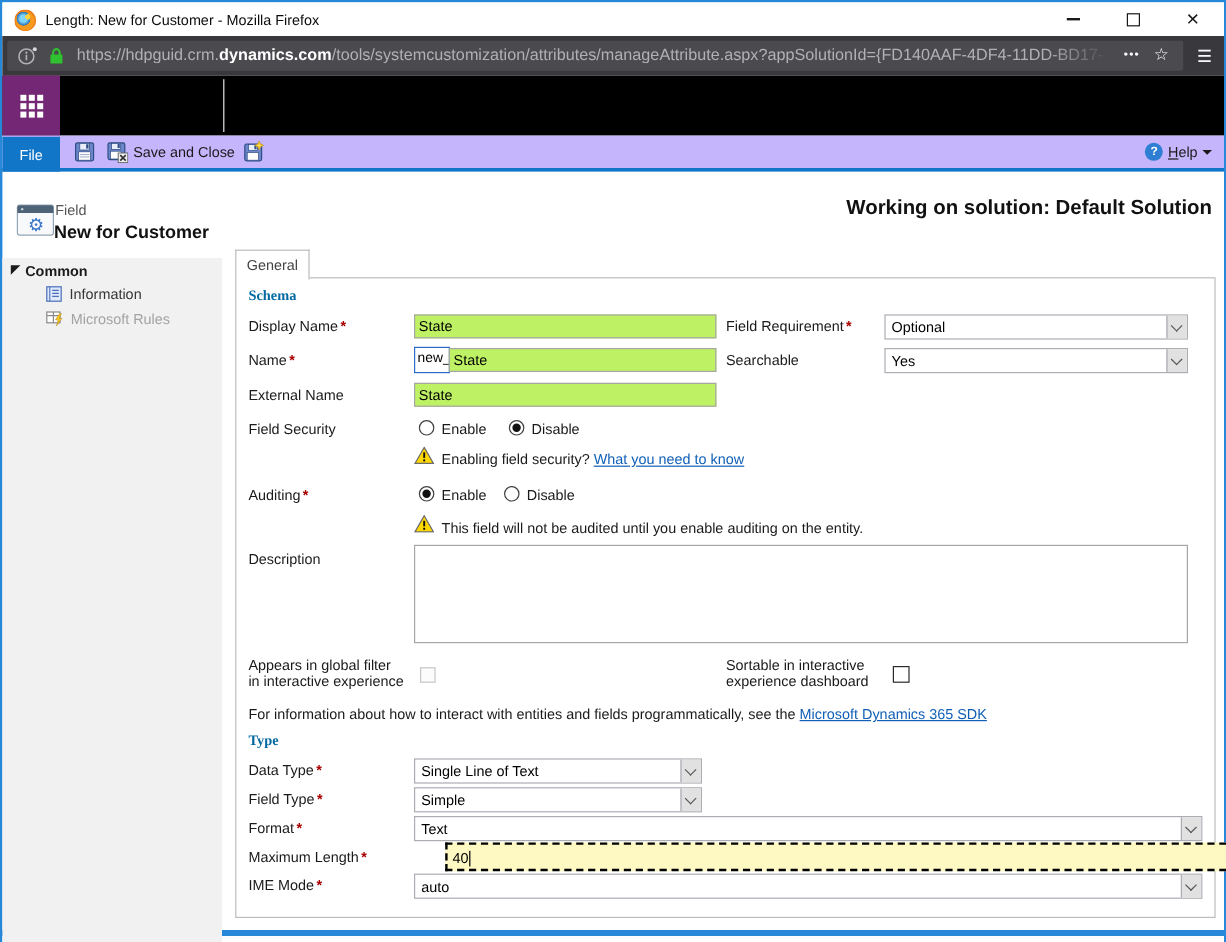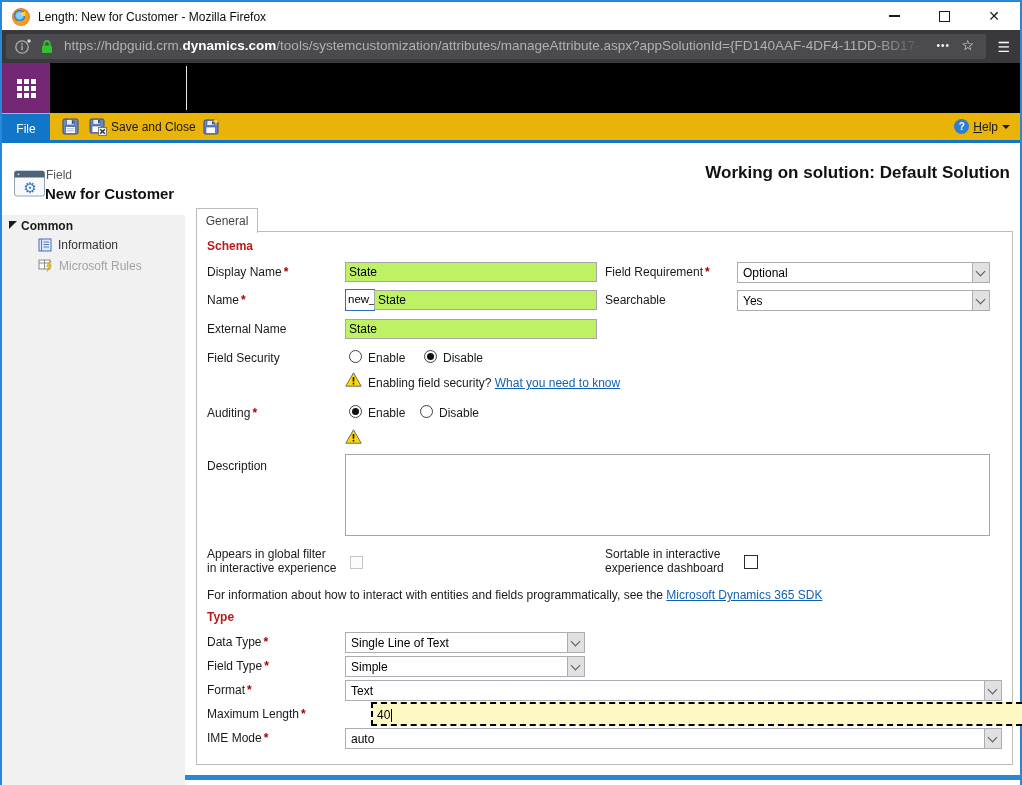--- a/index.html
+++ b/index.html
@@ -33,21 +33,21 @@
   .urlicon { position:absolute; top:4px; }
   .ubtn { position:absolute; color:#f9f9fa; }
   
   #appbar { position:absolute; left:2px; top:63px; width:1018px; height:50px; background:#000; }
   #waffle { position:absolute; left:0; top:0; width:48px; height:50px; background:#742774; display:flex; align-items:center; justify-content:center; }
   .waffle-grid { display:grid; grid-template-columns:repeat(3,5px); grid-gap:2px; }
   .waffle-grid span { width:5px; height:5px; background:#fff; }
   #product { position:absolute; left:66px; top:13px; font-size:19px; font-weight:300; color:#fff; letter-spacing:.3px;margin-top:45px; }
   #appbar-sep { position:absolute; left:184px; top:3px; width:1px; height:44px; background:#e6e6e6; }
   
-  #toolbar { position:absolute; left:2px; top:113px; width:1018px; height:27px; background:#eab308; }
+  #toolbar { position:absolute; left:2px; top:113px; width:1018px; height:27px; background:#c4b5fd; }
   #toolbar-stripe { position:absolute; left:2px; top:140px; width:1018px; height:3px; background:#1176c8; }
   #file-tab { position:absolute; left:0px; top:1px; width:48px; height:29px; background:#1176c8; color:#fff; display:flex; align-items:center; justify-content:center; font-size:12px; }
   .tbtn { position:absolute; display:flex; align-items:center; gap:4px; font-size:12px; color:#1a1a1a; }
   .helpq { width:15px; height:15px; border-radius:50%; background:#2e7fd4; color:#fff; font-size:10px; font-weight:700; display:flex; align-items:center; justify-content:center; }
   .caret-down { width:0; height:0; border-left:4px solid transparent; border-right:4px solid transparent; border-top:4px solid #1a1a1a; }
   .acck { text-decoration:underline; }
   
   #working-on { position:absolute; right:12px; top:163px; font-weight:700; font-size:17px; color:#111; }
   #record-type { position:absolute; left:46px; top:168px; font-size:12px; color:#555; }
   #record-name { position:absolute; left:45px; top:185px; font-size:15px; font-weight:700; color:#111; }
@@ -55,21 +55,21 @@
   #sidebar { position:absolute; left:2px; top:215px; width:183px; height:616px; background:#f1f1f1; }
   .tree-exp { position:absolute; left:7px; top:6px; width:0; height:0; border-top:8px solid #1a1a1a; border-right:8px solid transparent; }
   #tree-group { position:absolute; left:19px; top:4px; font-weight:700; color:#1a1a1a; }
   .tree-item { position:absolute; left:36px; display:flex; align-items:center; gap:5px; cursor:pointer; }
   .tree-item .t1 { color:#333; }
   .tree-item .t2 { color:#a3a3a3; }
   
   #gen-tab { position:absolute; left:196px; top:208px; width:62px; height:25px; background:#fff; border:1px solid #bcbcbc; border-bottom:none; z-index:2; display:flex; align-items:center; justify-content:center; color:#444; }
   #content-box { position:absolute; left:196px; top:231px; width:817px; height:534px; background:#fff; border:1px solid #bcbcbc; }
   .lbl { position:absolute; font-size:12px; color:#1a1a1a; white-space:nowrap; }
-  .h12 { position:absolute; font-size:12px; font-weight:700; color:#b91c1c; white-space:nowrap; }
+  .h12 { position:absolute; font-size:12px; font-weight:700; color:#0369a1; white-space:nowrap;font-family:Liberation Serif, serif; }
   .req { color:#a80000; font-weight:700; margin-left:2px; }
   .tin { position:absolute; height:20px; border:1px solid #a6a6a6; background:#bef264; font-family:"Liberation Sans",sans-serif; font-size:12px; color:#000; padding:0 3px; }
   .prefix-box { position:absolute; width:30px; height:22px; border:1px solid #2a6dc9; background:#fff; font-size:11.5px; padding:3px 0 0 2px; color:#000; }
   .sel { position:absolute; height:21px; border:1px solid #abadb3; background:#fff; cursor:pointer; }
   .sel .v { position:absolute; left:5px; top:3px; font-size:12px; color:#000; white-space:nowrap; }
   .sel .btn { position:absolute; right:0; top:0; bottom:0; width:17px; background:#e1e1e1; border-left:1px solid #abadb3; }
   .sel .btn::after { content:''; position:absolute; left:4px; top:5px; width:6px; height:6px; border-right:1.4px solid #565656; border-bottom:1.4px solid #565656; transform:rotate(45deg); }
   .radio { position:absolute; width:13px; height:13px; border:1px solid #404040; border-radius:50%; background:#fff; cursor:pointer; }
   .radio.on::after { content:''; position:absolute; left:2px; top:2px; width:7px; height:7px; border-radius:50%; background:#111; }
   .cbx { position:absolute; background:#fff; cursor:pointer; }
@@ -259,20 +259,21 @@
   <span class="radio on" style="left:349px;top:405px"></span>
   <div class="lbl" style="left:368px;top:406px">Enable</div>
   <span class="radio" style="left:420px;top:405px"></span>
   <div class="lbl" style="left:439px;top:406px">Disable</div>
 
   <svg class="abs" style="left:345px;top:429px" width="17" height="15" viewBox="0 0 17 15">
     <path d="M8.5 0.8 L16.2 14.2 H0.8 Z" fill="#ffd800" stroke="#6b6b6b" stroke-width="1"></path>
     <rect x="7.7" y="5" width="1.6" height="4.6" fill="#111"></rect>
     <rect x="7.7" y="10.8" width="1.6" height="1.7" fill="#111"></rect>
   </svg>
+  <div class="warn" style="left:368px;top:433px">This field will not be audited until you enable auditing on the entity.</div>
 
   <div class="lbl" style="left:207px;top:459px">Description</div>
   <textarea class="desc" style=""></textarea>
 
   <div class="lbl" style="left:207px;top:547px"><span>Appears in global filter</span><br><span>in interactive experience</span></div>
   <span class="cbx dim" style="left:350px;top:556px"></span>
   <div class="lbl" style="left:605px;top:547px"><span>Sortable in interactive</span><br><span>experience dashboard</span></div>
   <span class="cbx dark" style="left:744px;top:555px"></span>
 
   <div class="warn" style="left:207px;top:588px"><span>For information about how to interact with entities and fields programmatically, see the </span><a class="link">Microsoft Dynamics 365 SDK</a></div>

